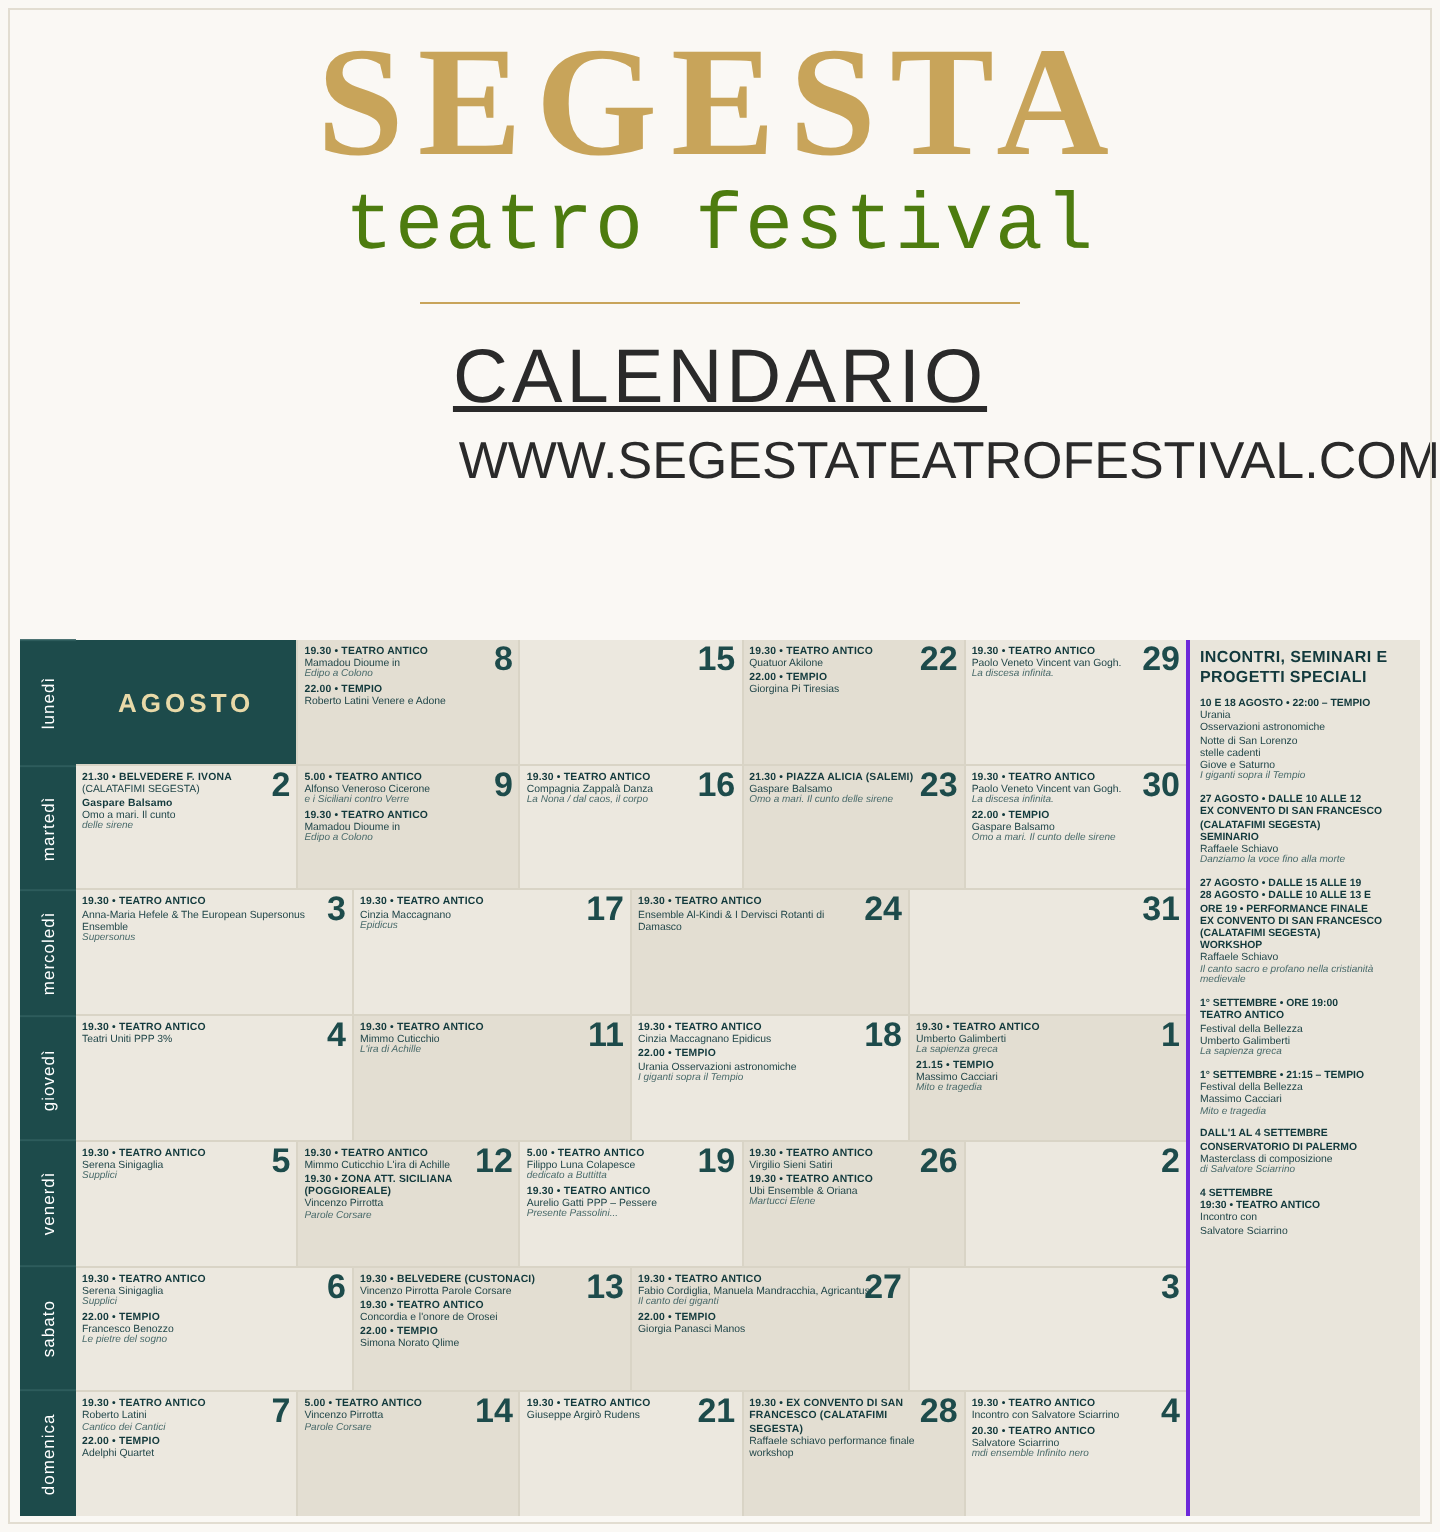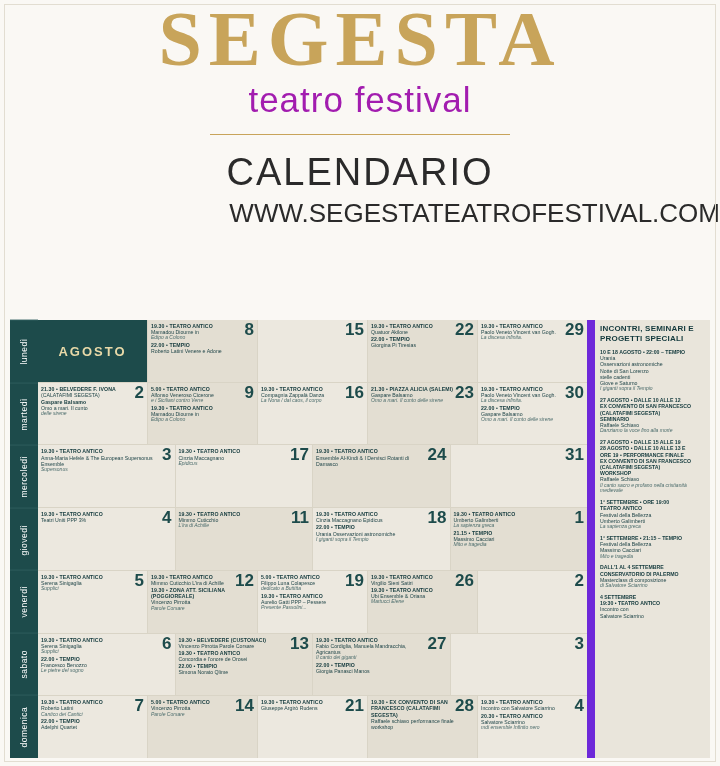--- a/index.html
+++ b/index.html
@@ -6,45 +6,46 @@
   body{
     width:720px;height:766px;
     background:#f7f5f0;
     font-family:"Liberation Sans", sans-serif;
     color:#1b3b3b;
     overflow:hidden;
   }
   .page{position:relative;width:720px;height:766px;background:#faf8f4;}
 
   
-  .header{padding-top:2px;text-align:center;}
+  .header{padding-top:14px;text-align:center;}
   .logo-title{
     font-family:"Liberation Serif", serif;
     font-size:78px;
     letter-spacing:7px;
     color:#c8a45a;
     font-weight:700;
     line-height:0.95;
   }
   .logo-sub{
-    font-family:Liberation Sans, sans-serif;
-    font-size:35px;
-    color:#a21caf;
+    font-family:Liberation Mono, monospace;
+    font-size:40px;
+    color:#4d7c0f;
     letter-spacing:1px;
     margin-top:4px;
   }
   .logo-rule{
     width:300px;height:1px;background:#c8a45a;margin:14px auto 10px auto;
   }
   .calendario{
     font-family:"Liberation Sans", sans-serif;
     font-size:38px;
     letter-spacing:2px;
     color:#2a2a2a;
     margin-top:16px;
+    text-decoration:underline;
   }
   .website{
     font-family:"Liberation Sans", sans-serif;
     font-size:26px;
     letter-spacing:0px;
     color:#2a2a2a;
     margin-top:4px;
     text-align:right;
   }
 
@@ -90,21 +91,21 @@
   }
   .cell .evts{padding-right:16px;}
   .ev{margin-bottom:1px;}
   .ev .t{font-size:5.2px;font-weight:bold;color:#12393c;line-height:1.18;letter-spacing:0.1px;}
   .ev .d{font-size:5.2px;color:#22474a;line-height:1.18;}
   .ev .i{font-size:5.0px;color:#4a6b6b;font-style:italic;line-height:1.15;}
 
   
   .sidepanel{
     width:106px;background:#e9e5db;padding:4px 4px 4px 5px;
-    border-left:8px solid #6d28d9;
+    border-left:2px solid #6d28d9;
     overflow:hidden;
   }
   .sp-title{
     font-size:8px;font-weight:bold;color:#12393c;line-height:1.25;
     margin-bottom:5px;letter-spacing:0.2px;
   }
   .sp-block{margin-bottom:5px;}
   .sp-h{font-size:5.2px;font-weight:bold;color:#12393c;line-height:1.2;}
   .sp-b{font-size:5.2px;color:#22474a;line-height:1.2;}
   .sp-i{font-size:5.0px;color:#4a6b6b;font-style:italic;line-height:1.15;}

